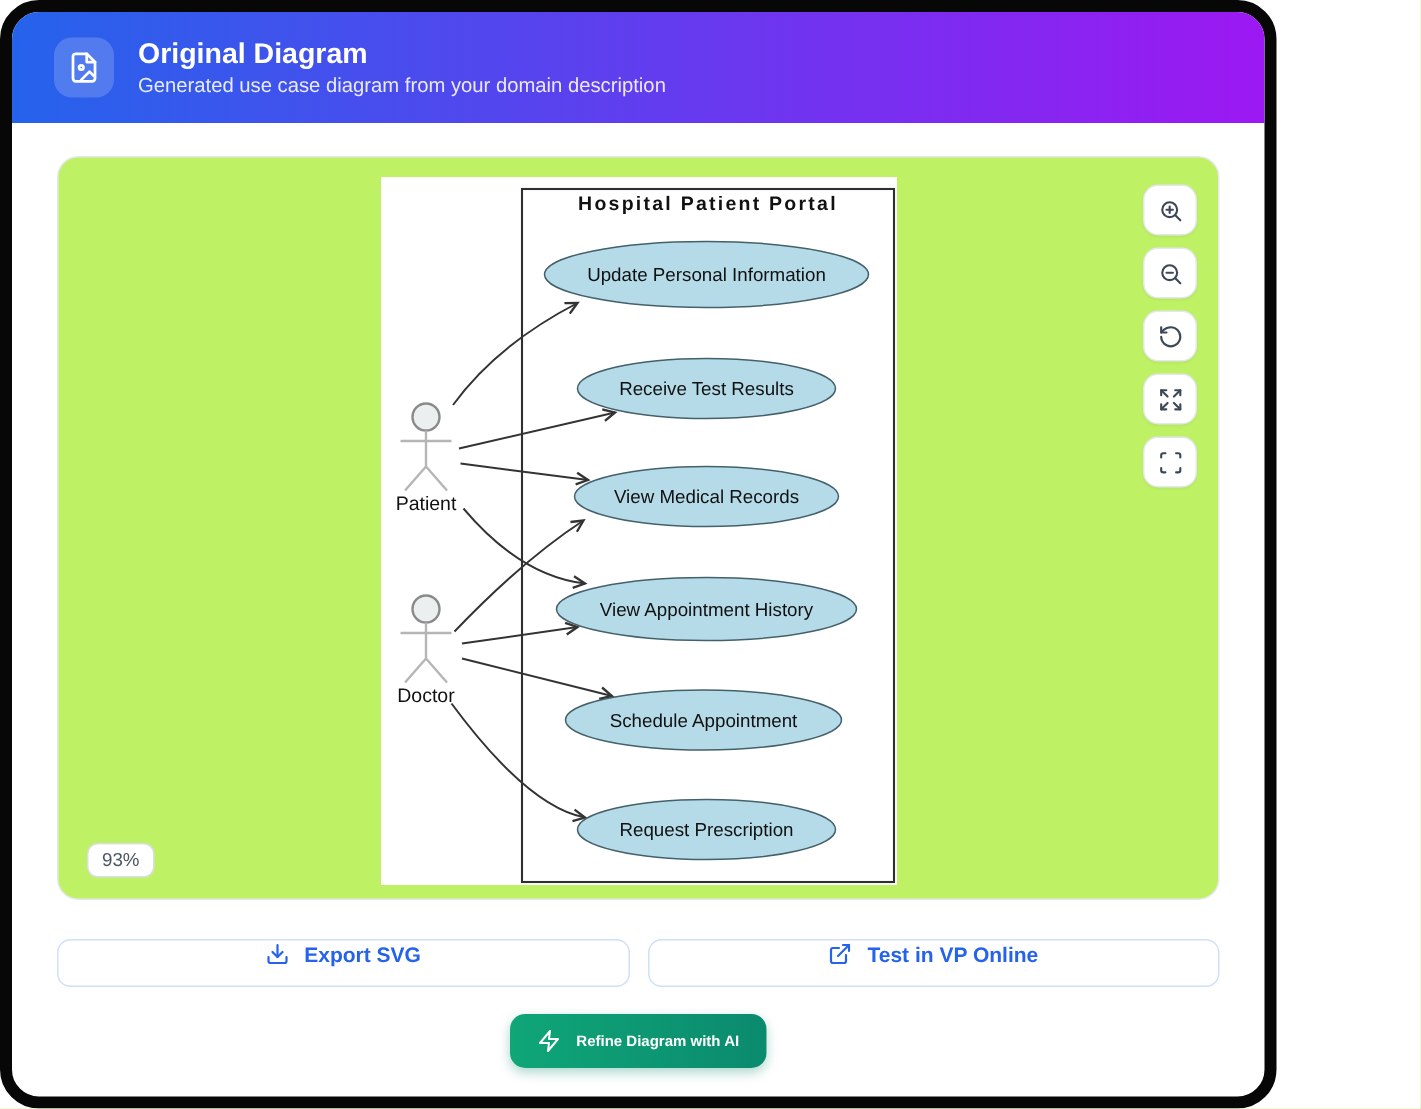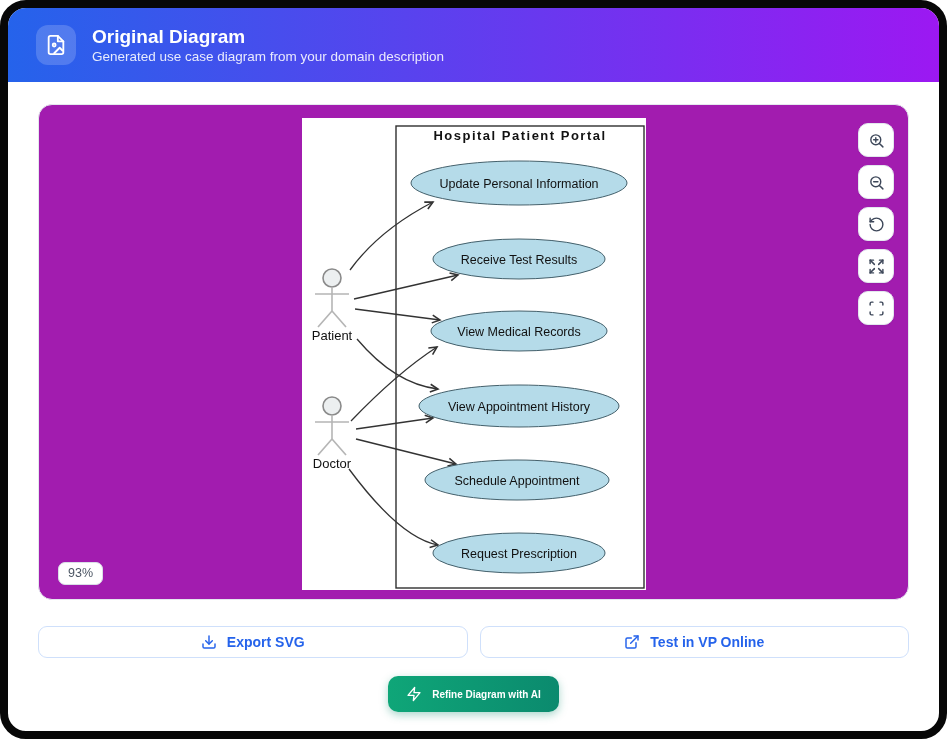--- a/index.html
+++ b/index.html
@@ -1,31 +1,31 @@
 <!DOCTYPE html>
 <html><head>
 <meta charset="utf-8">
 <style>
   html,body{margin:0;padding:0;background:#ffffff;}
   body{width:947px;height:739px;font-family:"Liberation Sans",sans-serif;-webkit-font-smoothing:antialiased;}
-  .card{width:947px;height:739px;box-sizing:border-box;border:8px solid #070707;border-radius:26px;overflow:hidden;background:#fff;display:flex;flex-direction:column;}
+  .card{width:851px;height:739px;box-sizing:border-box;border:8px solid #070707;border-radius:26px;overflow:hidden;background:#fff;display:flex;flex-direction:column;}
   .header{flex:none;height:74px;background:linear-gradient(90deg,#2563eb,#9c18f2);display:flex;align-items:center;gap:16px;padding:0 28px;}
   .header-icon{width:40px;height:40px;border-radius:12px;background:rgba(255,255,255,.18);display:flex;align-items:center;justify-content:center;flex:none;}
   .header-text{display:flex;flex-direction:column;gap:2px;}
   .header-title{color:#fff;font-size:19px;font-weight:bold;line-height:1.15;}
   .header-sub{color:rgba(255,255,255,.88);font-size:13.5px;}
   .content{flex:1;padding:22px 30px 0;}
-  .canvas{position:relative;height:496px;background:#a21caf;border:1px solid #e4e8ee;border-radius:14px;display:flex;justify-content:center;box-sizing:border-box;}
+  .canvas{position:relative;height:496px;background:#bef264;border:1px solid #e4e8ee;border-radius:14px;display:flex;justify-content:center;box-sizing:border-box;}
   .diagram-svg{margin-top:13px;background:#fff;display:block;}
   .zoom-controls{position:absolute;top:18px;right:14px;display:flex;flex-direction:column;gap:8px;}
   .zbtn{width:36px;height:34px;background:#fff;border:1px solid #e3e7ee;border-radius:10px;display:flex;align-items:center;justify-content:center;color:#3d4759;box-shadow:0 1px 2px rgba(20,30,50,.06);cursor:pointer;padding:0;}
   .zbtn svg{display:block;}
   .zoom-badge{position:absolute;left:19px;bottom:14px;background:#fff;border:1px solid #d9dee6;border-radius:7px;padding:3px 9px;font-size:12.5px;color:#4b5563;line-height:1.2;}
   .actions-row{display:flex;gap:12px;margin-top:26px;}
-  .action-btn{flex:1;height:32px;background:#fff;border:1px solid #cfe0fb;border-radius:9px;color:#2563eb;font-weight:bold;font-size:14px;display:flex;align-items:center;justify-content:center;gap:10px;cursor:pointer;font-family:inherit;}
+  .action-btn{flex:1;height:32px;background:#fff;border:1px solid #cfe0fb;border-radius:9px;color:#2563eb;font-weight:bold;font-size:14px;display:flex;align-items:flex-start;justify-content:center;gap:10px;cursor:pointer;font-family:inherit;}
   .refine-row{display:flex;justify-content:center;margin-top:18px;}
   .refine-btn{height:36px;padding:0 18px;background:linear-gradient(90deg,#0fa678,#0b8a6e);border:none;border-radius:10px;color:#fff;font-weight:bold;font-size:10px;display:flex;align-items:center;gap:10px;box-shadow:0 3px 8px rgba(12,138,110,.35);cursor:pointer;font-family:inherit;}
   .uc-text{font-size:12.5px;fill:#111;}
   .actor-label{font-size:13px;fill:#111;}
   .sys-title{font-size:13px;font-weight:bold;letter-spacing:1.5px;fill:#111;}
 </style>
 </head>
 <body>
 
 <div class="card">

